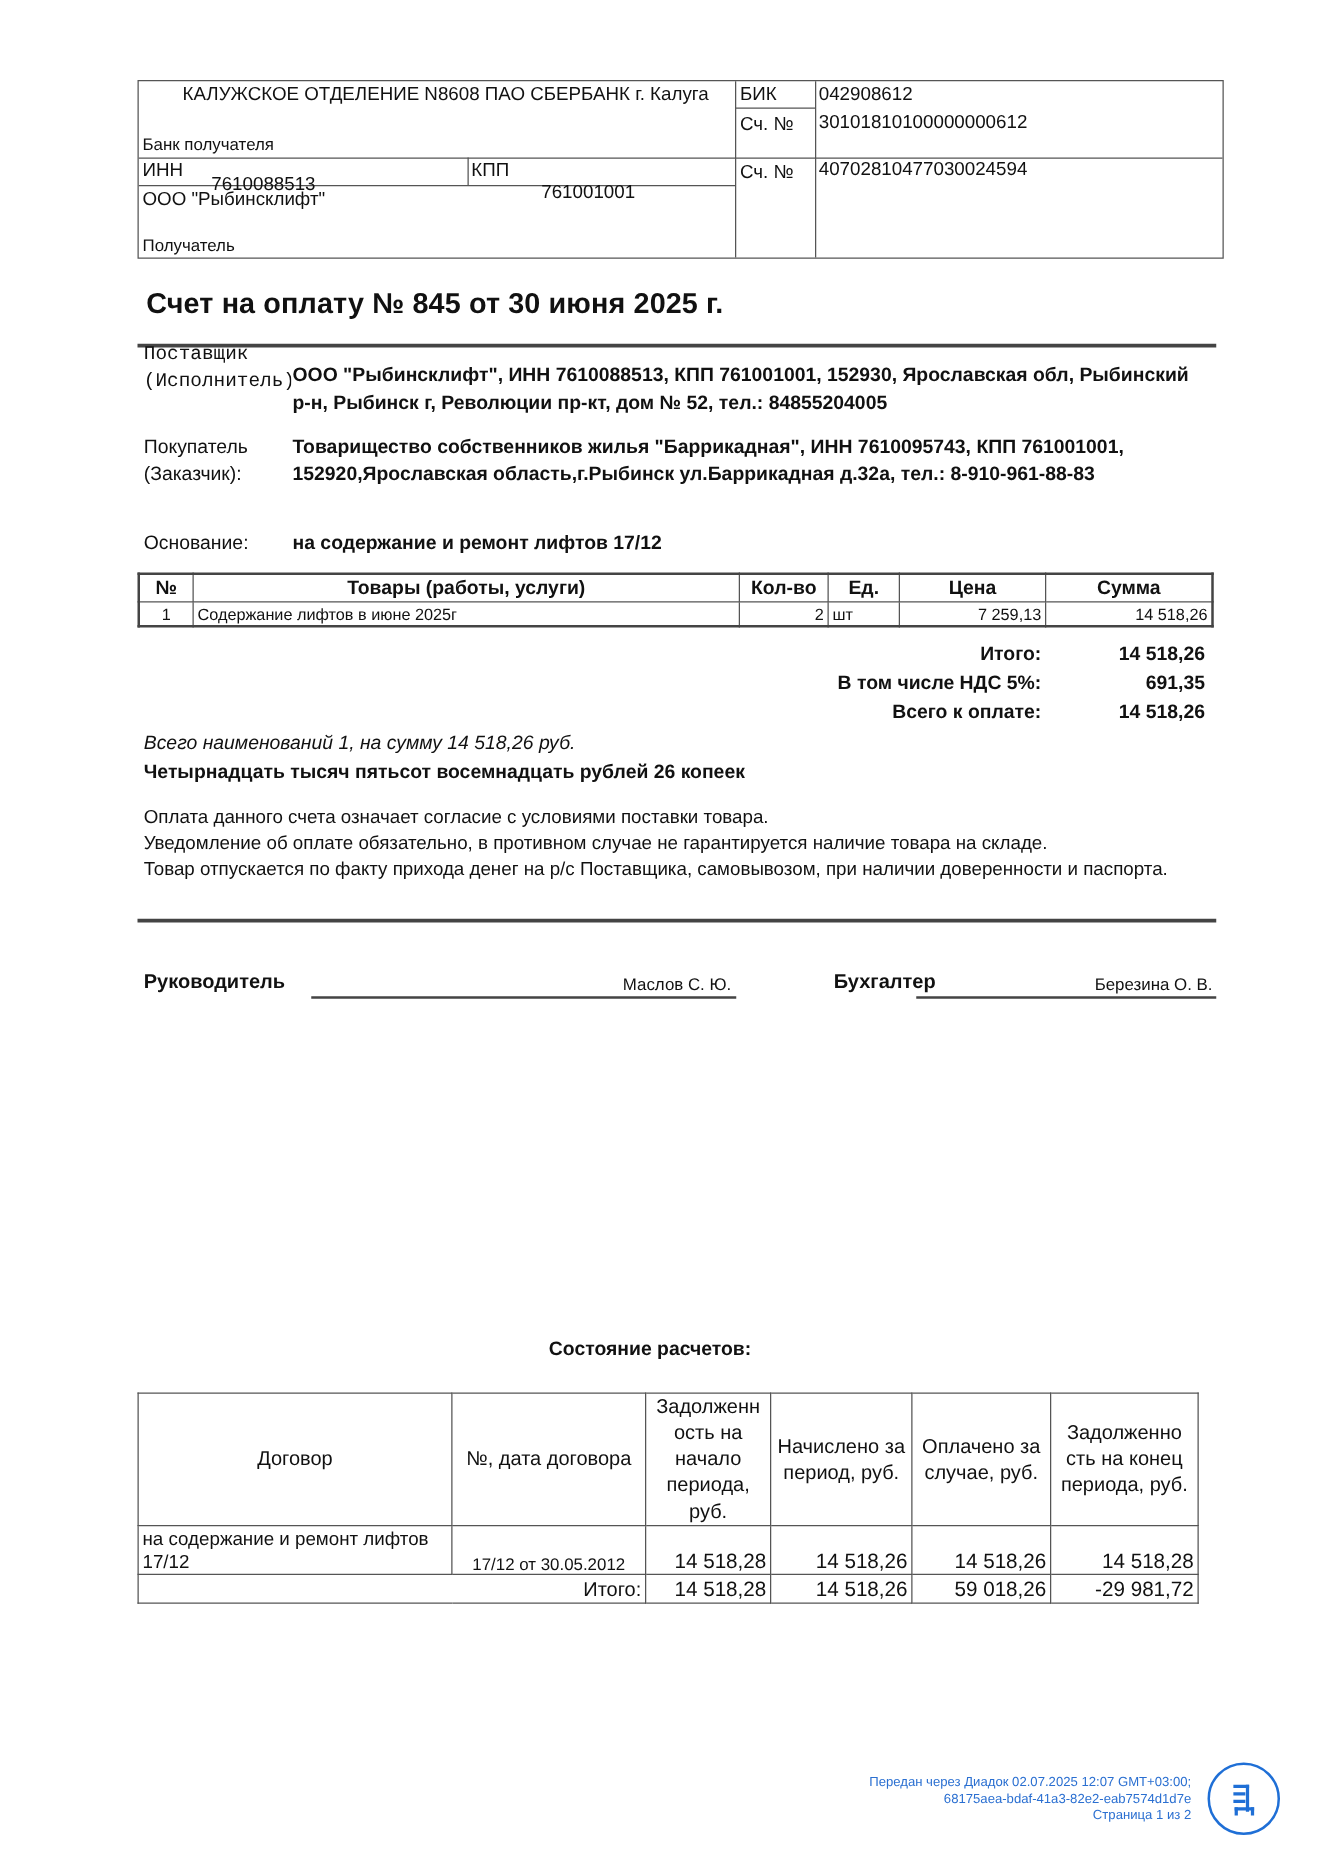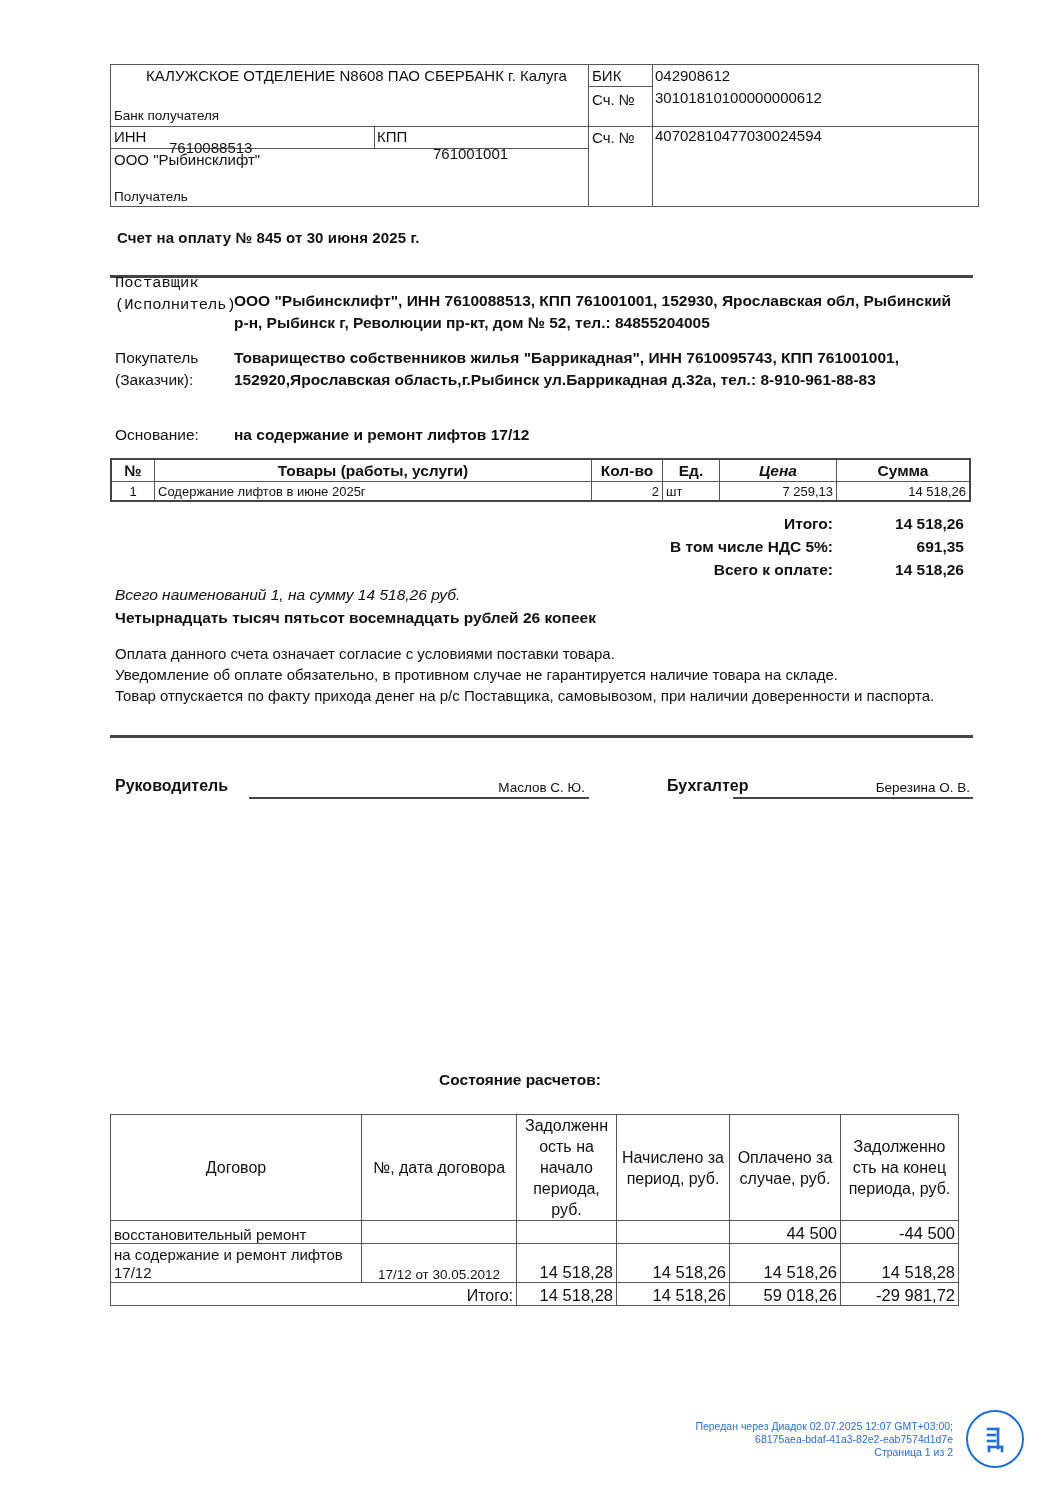--- a/index.html
+++ b/index.html
@@ -5,21 +5,21 @@
   html, body { margin: 0; padding: 0; background: #ffffff; }
   body { width: 1061px; height: 1500px; position: relative; overflow: hidden;
          font-family: "Liberation Sans", sans-serif; color: #111; }
 
   
   .bank { position: absolute; left: 110px; top: 64px; width: 869px; height: 143px; border: 1px solid #555; box-sizing: border-box; }
   .bank .line { position: absolute; background: #555; }
   .bank .txt { position: absolute; font-size: 15px; white-space: nowrap; }
   .bank .small { font-size: 13.5px; }
 
-  .title { position: absolute; left: 117px; top: 229px; font-size: 15px; font-weight: bold; letter-spacing: 0.1px; }
+  .title { position: absolute; left: 117px; top: 229px; font-size: 23px; font-weight: bold; letter-spacing: 0.1px; }
   .hr-thick { position: absolute; left: 110px; width: 863px; height: 3px; background: #444; }
 
   .party-label { position: absolute; left: 115px; font-size: 15.5px; line-height: 22px; color: #111; }
   .party-value { position: absolute; left: 234px; width: 730px; font-size: 15.5px; font-weight: bold; line-height: 22px; }
 
   
   table.goods { position: absolute; left: 110px; top: 458px; width: 861px; border-collapse: collapse; border: 2px solid #444; }
   table.goods th { font-size: 15.5px; font-weight: bold; height: 21px; padding: 0 3px; border: 1px solid #555; border-bottom: 1px solid #555; }
   table.goods td { font-size: 13px; height: 18px; padding: 0 3px; border: 1px solid #555; }
   .r { text-align: right; }
@@ -92,21 +92,21 @@
 <div class="party-label" style="top:424px;">Основание:</div>
 <div class="party-value" style="top:424px;">на содержание и ремонт лифтов  17/12</div>
 
 <table class="goods">
   <thead>
     <tr>
       <th style="width:36px;">№</th>
       <th style="width:430px;">Товары (работы, услуги)</th>
       <th style="width:64px;">Кол-во</th>
       <th style="width:50px;">Ед.</th>
-      <th style="width:110px;font-style:italic;">Цена</th>
+      <th style="width:110px;">Цена</th>
       <th>Сумма</th>
     </tr>
   </thead>
   <tbody>
     <tr>
       <td class="c">1</td>
       <td>Содержание лифтов в июне 2025г</td>
       <td class="r">2</td>
       <td>шт</td>
       <td class="r">7 259,13</td>
@@ -145,28 +145,20 @@
       <th style="width:246px;">Договор</th>
       <th style="width:150px;">№, дата договора</th>
       <th style="width:95px;">Задолженн ость на начало периода, руб.</th>
       <th style="width:108px;">Начислено за период, руб.</th>
       <th style="width:106px;">Оплачено за случае, руб.</th>
       <th>Задолженно сть на конец периода, руб.</th>
     </tr>
   </thead>
   <tbody>
     <tr>
-      <td class="txt">восстановительный ремонт</td>
-      <td class="small"></td>
-      <td class="num"></td>
-      <td class="num"></td>
-      <td class="num">44 500</td>
-      <td class="num">-44 500</td>
-    </tr>
-    <tr>
       <td class="txt" style="height:38px; line-height:18px;">на содержание и ремонт лифтов  17/12</td>
       <td class="small">17/12 от 30.05.2012</td>
       <td class="num">14 518,28</td>
       <td class="num">14 518,26</td>
       <td class="num">14 518,26</td>
       <td class="num">14 518,28</td>
     </tr>
     <tr>
       <td colspan="2" class="num" style="font-size:16px;">Итого:</td>
       <td class="num">14 518,28</td>

